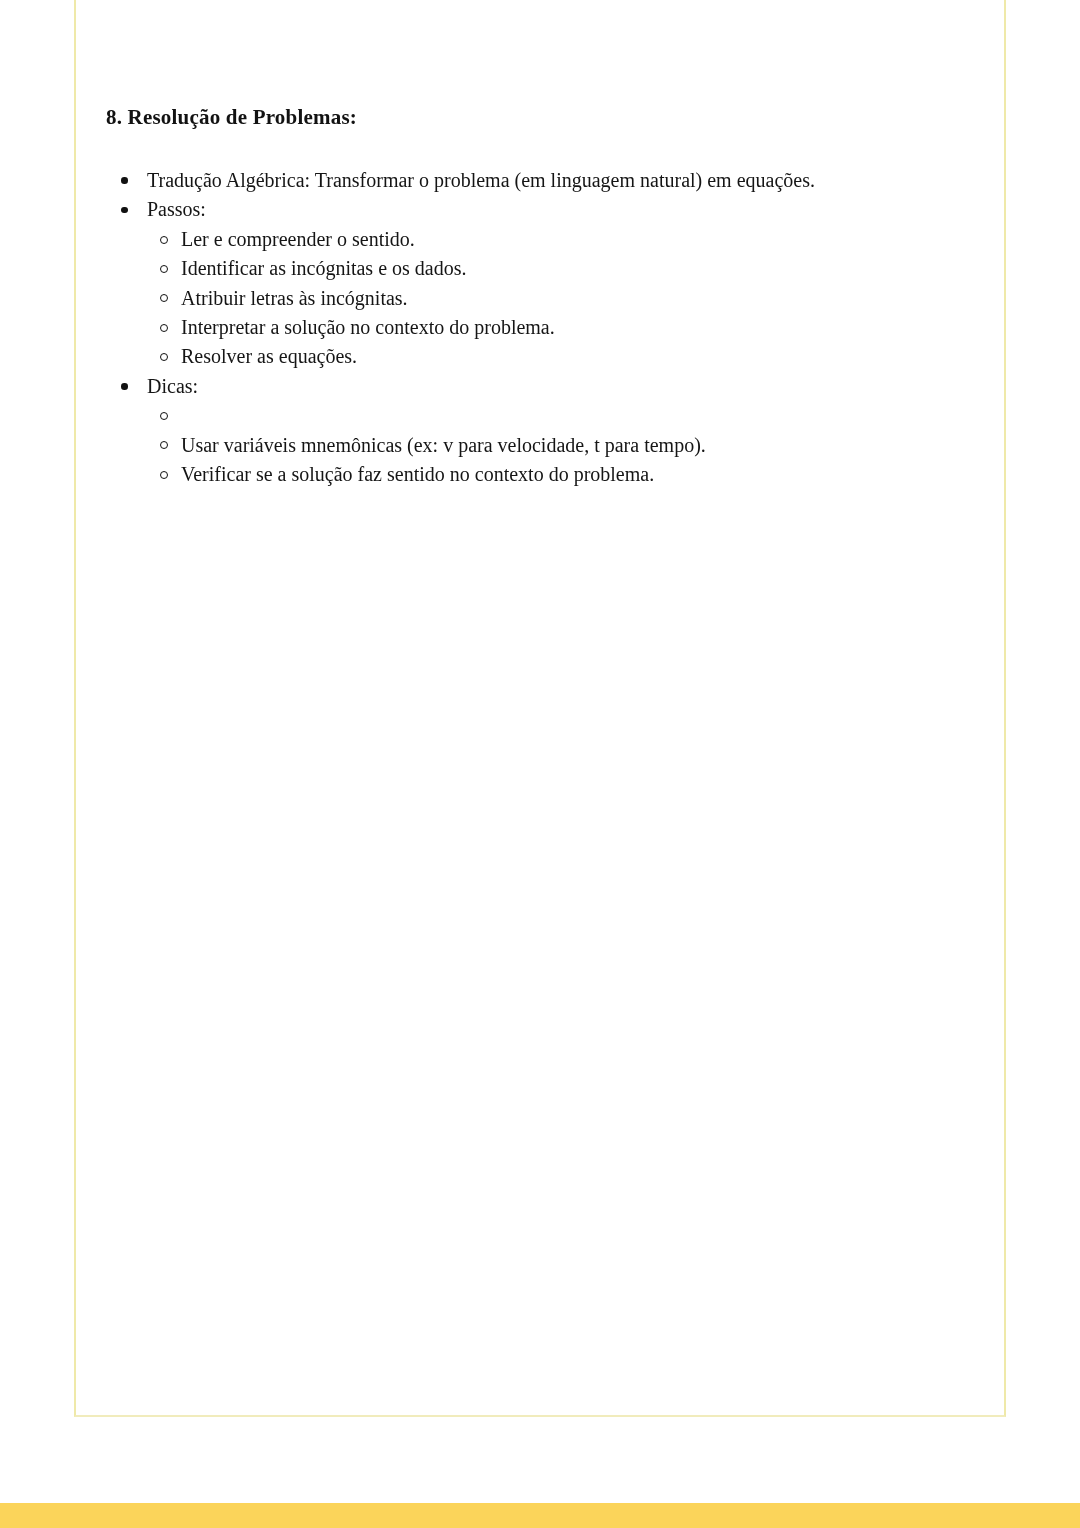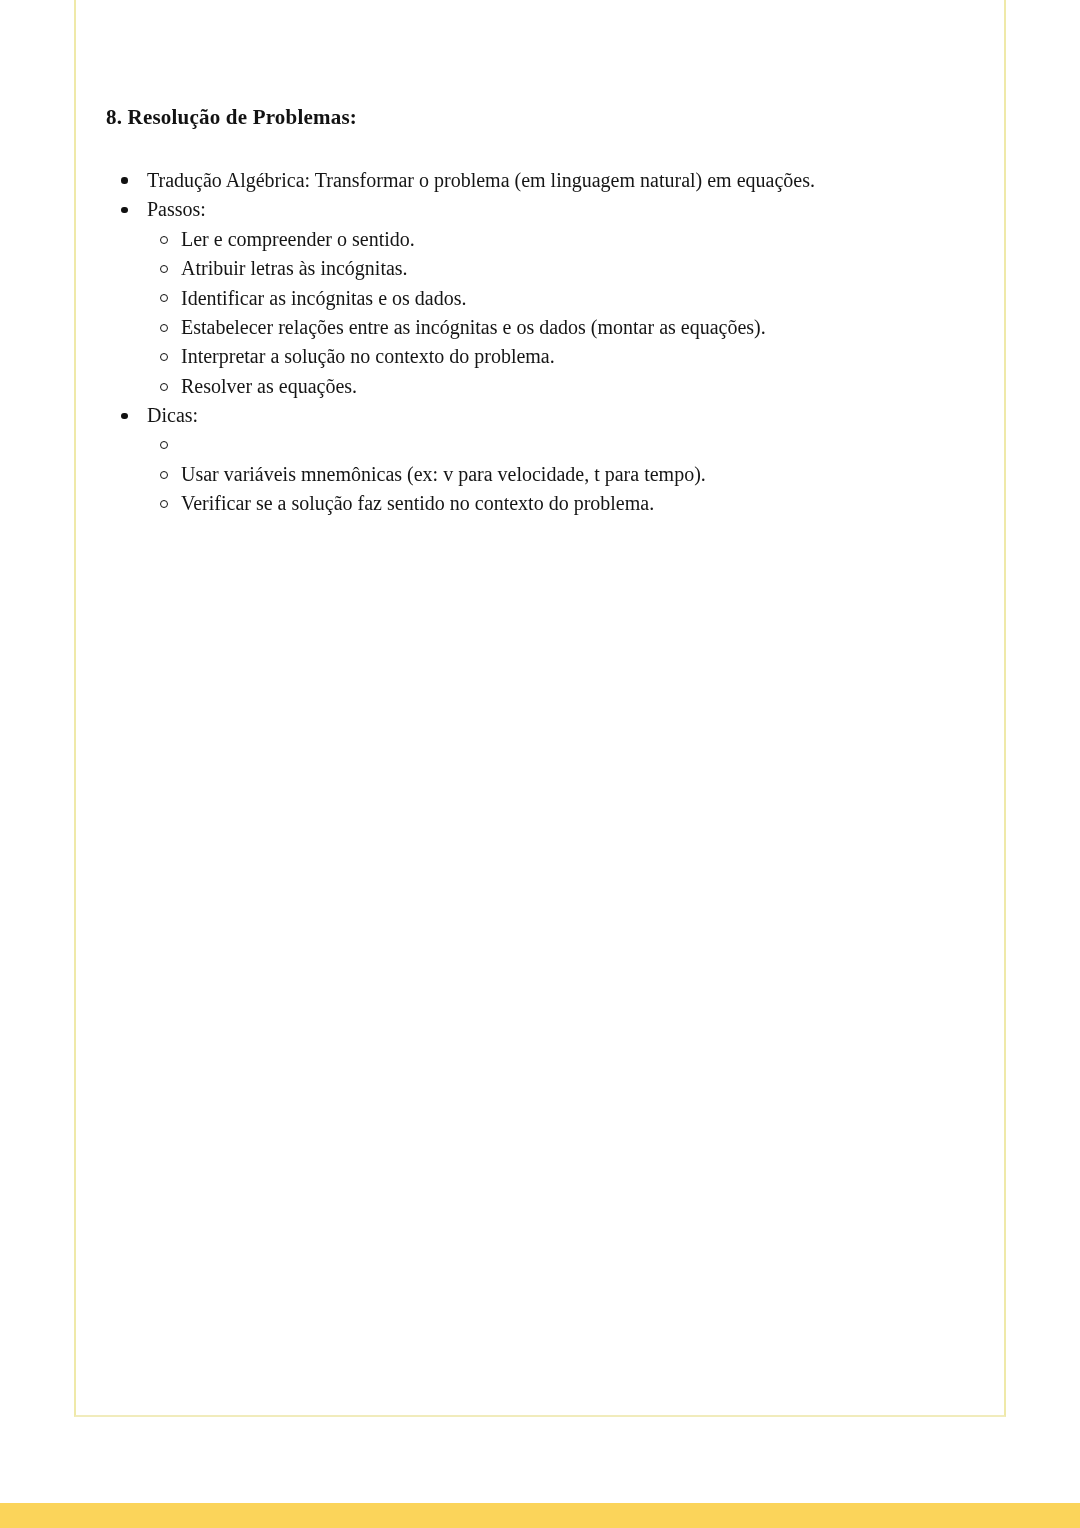--- a/index.html
+++ b/index.html
@@ -105,32 +105,28 @@
       <span class="li-text">Passos:</span>
     </li>
 
     <li class="lvl2">
       <span class="marker marker-circle"></span>
       <span class="li-text">Ler e compreender o sentido.</span>
     </li>
 
     <li class="lvl2">
       <span class="marker marker-circle"></span>
-      <span class="li-text">Atribuir letras às incógnitas.</span>
-    </li>
-
-    <li class="lvl2">
-      <span class="marker marker-circle"></span>
       <span class="li-text">Identificar as incógnitas e os dados.</span>
     </li>
 
     <li class="lvl2">
       <span class="marker marker-circle"></span>
-      <span class="li-text">Estabelecer relações entre as incógnitas e os dados (montar as equações).</span>
+      <span class="li-text">Atribuir letras às incógnitas.</span>
     </li>
+
 
     <li class="lvl2">
       <span class="marker marker-circle"></span>
       <span class="li-text">Interpretar a solução no contexto do problema.</span>
     </li>
 
     <li class="lvl2">
       <span class="marker marker-circle"></span>
       <span class="li-text">Resolver as equações.</span>
     </li>

